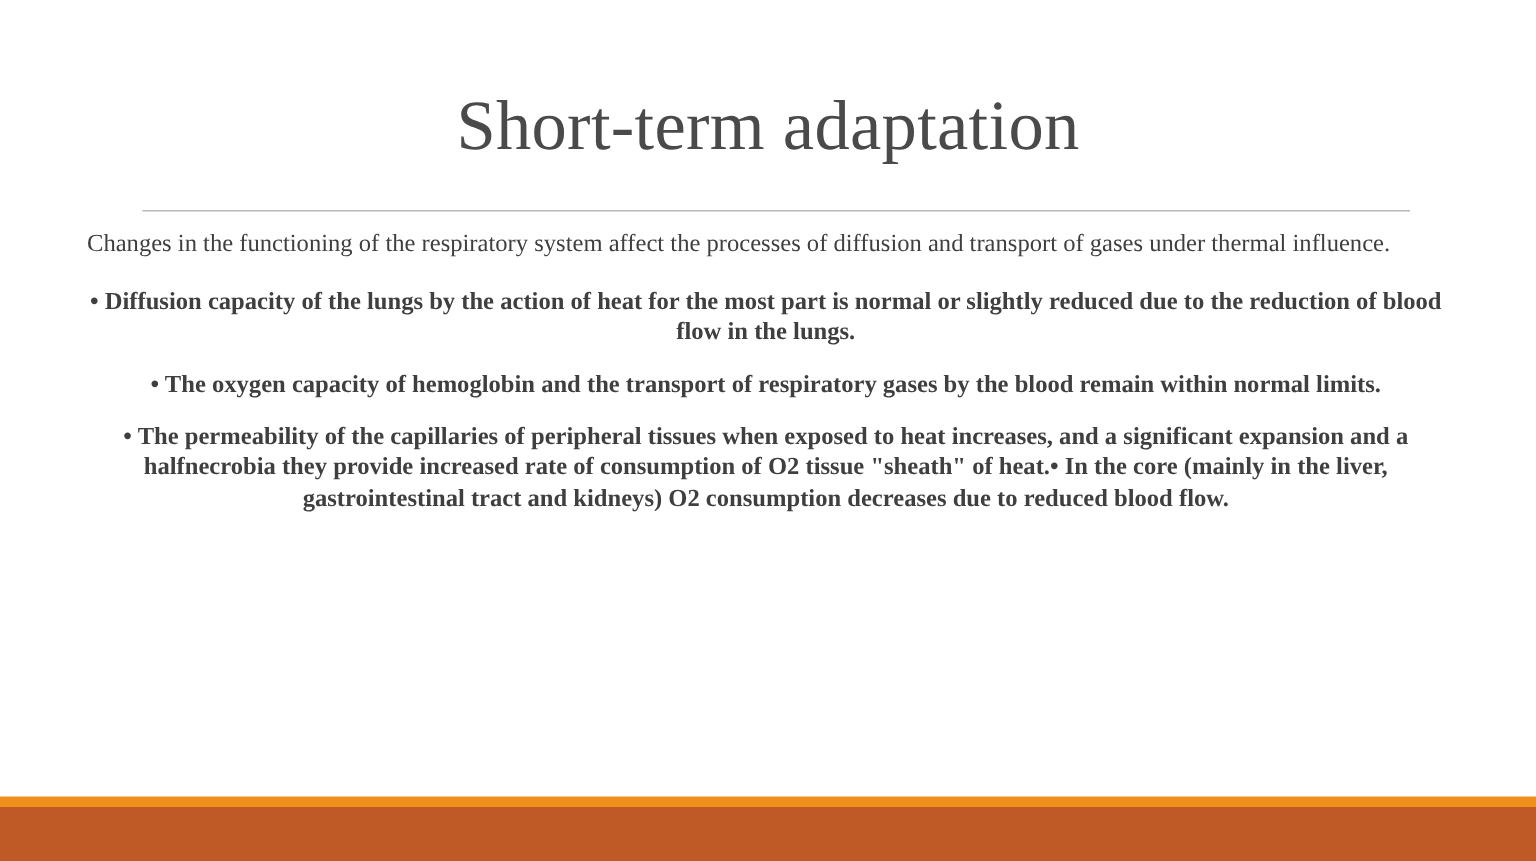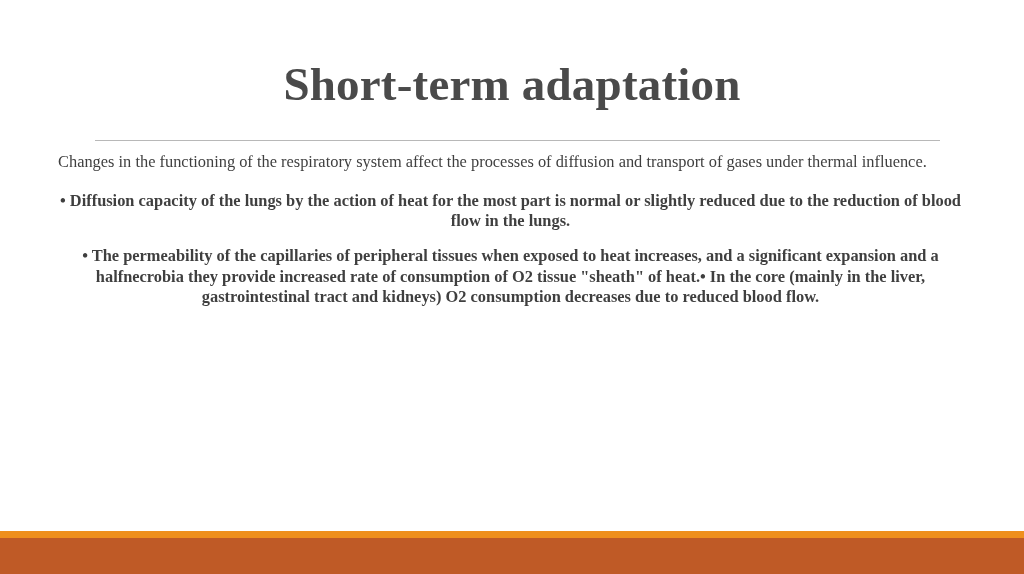--- a/index.html
+++ b/index.html
@@ -22,21 +22,21 @@
     box-sizing: border-box;
   }
   .slide-title {
     position: absolute;
     top: 58px;
     left: 0;
     width: 1024px;
     text-align: center;
     font-family: "Liberation Serif", "DejaVu Serif", serif;
     font-size: 47px;
-    font-weight: bold;
+    font-weight: normal;
     line-height: 1.12;
     color: #4a4a4a;
     letter-spacing: 0.2px;
     margin: 0;
   }
   .title-rule {
     position: absolute;
     top: 140px;
     left: 95px;
     width: 845px;
@@ -92,20 +92,21 @@
   <h1 class="slide-title">Short-term adaptation</h1>
 
   <div class="title-rule"></div>
 
   <div class="body-area">
 
     <p class="para plain gap-2">Changes in the functioning of the respiratory system affect the processes of diffusion and transport of gases under thermal influence.</p>
 
     <p class="para bullet">• Diffusion capacity of the lungs by the action of heat for the most part is normal or slightly reduced due to the reduction of blood flow in the lungs.</p>
 
+    <p class="para bullet">• The oxygen capacity of hemoglobin and the transport of respiratory gases by the blood remain within normal limits.</p>
 
     <p class="para bullet">• The permeability of the capillaries of peripheral tissues when exposed to heat increases, and a significant expansion and a halfnecrobia they provide increased rate of consumption of O2 tissue "sheath" of heat.• In the core (mainly in the liver, gastrointestinal tract and kidneys) O2 consumption decreases due to reduced blood flow.</p>
   </div>
 
   <div class="footer-stripe-bright"></div>
   <div class="footer-stripe-dark"></div>
 
 </div>
 
 </body></html>

